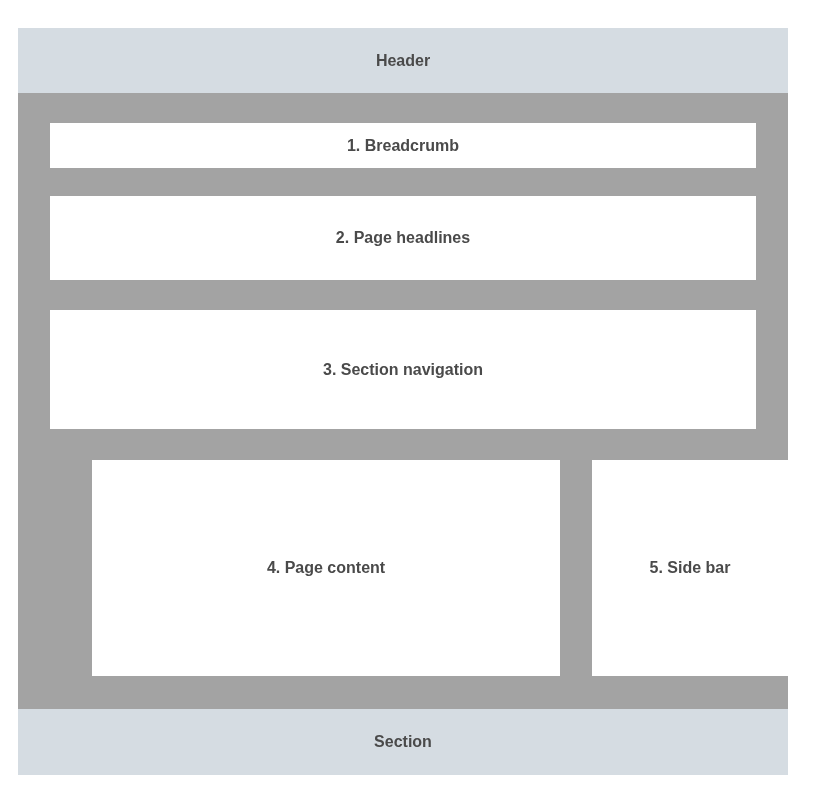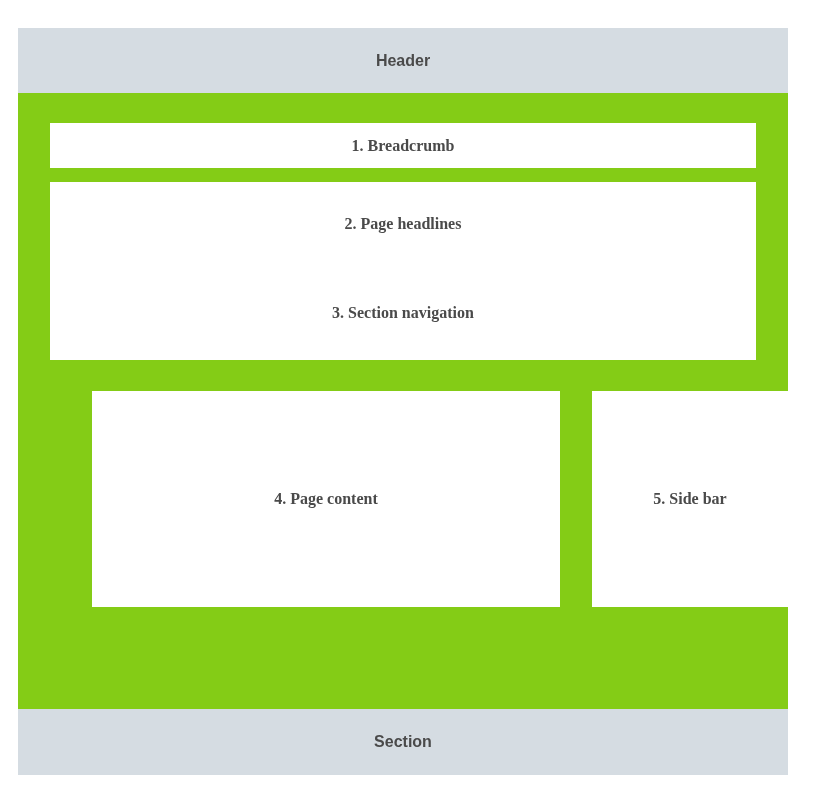--- a/index.html
+++ b/index.html
@@ -29,38 +29,37 @@
     background: #d5dce2;
     display: flex;
     align-items: center;
     justify-content: center;
     flex: 0 0 auto;
   }
   .bar.header { height: 65px; }
   .bar.footer { height: 66px; }
   .body {
     flex: 1 1 auto;
-    background: #84cc16;
+    background: #a3a3a3;
     padding: 30px 32px 30px 32px;
     box-sizing: border-box;
     display: flex;
     flex-direction: column;
-    font-family: Liberation Serif, serif;
   }
   .box {
     background: #ffffff;
     display: flex;
     align-items: center;
     justify-content: center;
     flex: 0 0 auto;
     box-sizing: border-box;
   }
   .box.breadcrumb { height: 45px; }
-  .box.headlines  { height: 84px; margin-top: 14px; }
-  .box.sectionnav { height: 94px; }
+  .box.headlines  { height: 84px; margin-top: 28px; }
+  .box.sectionnav { height: 119px; margin-top: 30px; }
   .row {
     margin-top: 31px;
     display: flex;
     flex-direction: row;
     padding-left: 42px;
   }
   .box.content { width: 468px; height: 216px; }
   .box.sidebar { width: 196px; height: 216px; margin-left: 32px; }
   .label {
     color: #4a4a4a;

